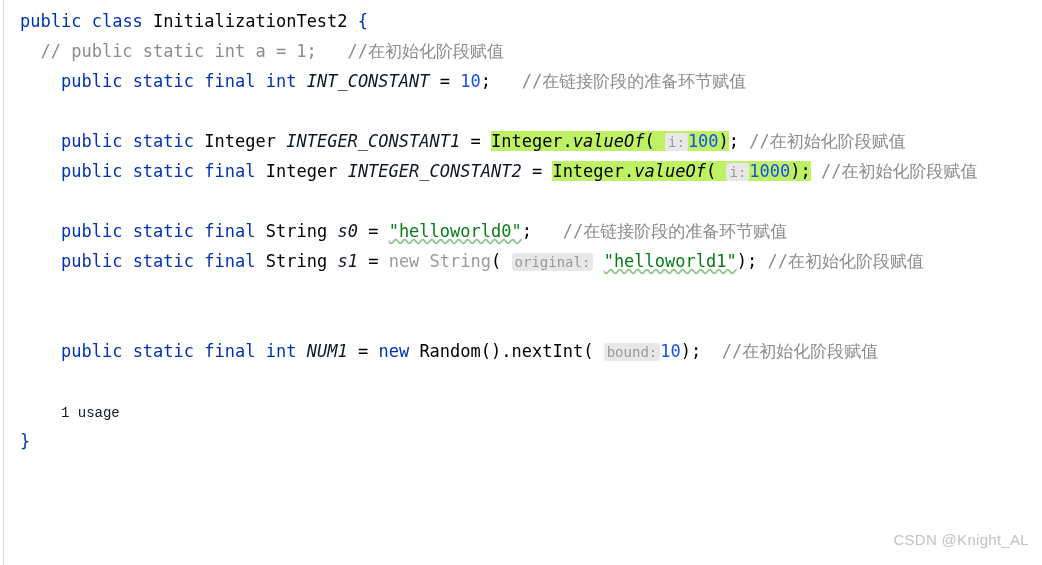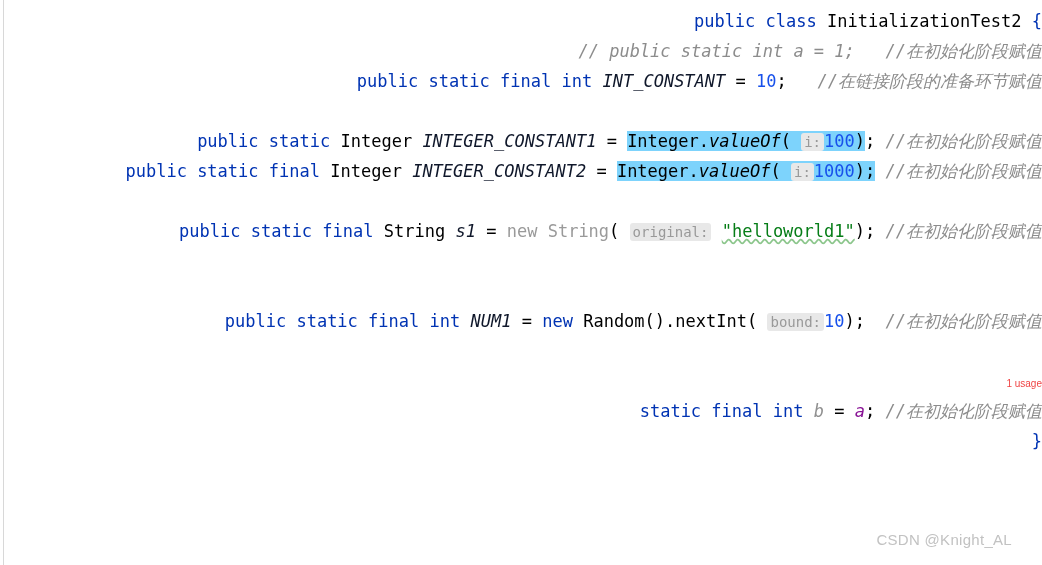--- a/index.html
+++ b/index.html
@@ -30,58 +30,57 @@
   #code {
     position: absolute;
     left: 0;
     top: 6px;
     width: 1042px;
     padding: 0;
   }
   .line {
     height: 30px;
     white-space: pre;
-    padding-left: 12px;
+    padding-left: 20px;
     box-sizing: border-box;
-    text-align: right;
   }
   .line.blank { height: 30px; }
 
   
   .kw       { color: #0033b3; }                 
   .type     { color: #000000; }                 
   .plain    { color: #000000; }
   .num      { color: #1750eb; }                 
   .str-sq   { color: #067d17;
               text-decoration: underline wavy #8cc68c;
               text-decoration-skip-ink: none; }  
   .const    { color: #0f172a; font-style: italic; }  
   .field    { color: #871094; font-style: italic; }  
   .field-dim{ color: #909090; font-style: italic; }
-  .cmt      { color: #8c8c8c; font-style: italic; }  
+  .cmt      { color: #8c8c8c; }  
   .dim      { color: #9a9a9a; }                  
-  .usage    { color: #ef4444; font-family: Liberation Sans, sans-serif;
-              font-size: 10px; font-style: normal; }
+  .usage    { color: #0f172a; font-family: Liberation Mono, monospace;
+              font-size: 14px; font-style: normal; }
   .method   { color: #000000; font-style: italic; }  
 
   
   .hint {
     background: #e8e8e8;
     color: #999999;
     border-radius: 3px;
     padding: 1px 3px;
     font-size: 14px;
     font-style: normal;
   }
   
-  .hl { background: #7dd3fc; }
+  .hl { background: #bef264; }
 
   #watermark {
     position: absolute;
-    right: 30px;
+    right: 13px;
     bottom: 10px;
     font-family: "Liberation Sans", sans-serif;
     font-size: 15px;
     color: #c2c2c2;
     letter-spacing: 0.3px;
   }
 </style>
 </head>
 <body>
 
@@ -98,36 +97,36 @@
     <div class="line">    <span class="kw">public</span> <span class="kw">static</span> <span class="kw">final</span> <span class="kw">int</span> <span class="const">INT_CONSTANT</span> <span class="plain">=</span> <span class="num">10</span><span class="plain">;</span>   <span class="cmt">//在链接阶段的准备环节赋值</span></div>
 
     <div class="line blank"></div>
 
     <div class="line">    <span class="kw">public</span> <span class="kw">static</span> <span class="type">Integer</span> <span class="const">INTEGER_CONSTANT1</span> <span class="plain">=</span> <span class="hl"><span class="type">Integer</span><span class="plain">.</span><span class="method">valueOf</span><span class="plain">(</span> <span class="hint">i:</span><span class="num">100</span><span class="plain">)</span></span><span class="plain">;</span> <span class="cmt">//在初始化阶段赋值</span></div>
 
     <div class="line">    <span class="kw">public</span> <span class="kw">static</span> <span class="kw">final</span> <span class="type">Integer</span> <span class="const">INTEGER_CONSTANT2</span> <span class="plain">=</span> <span class="hl"><span class="type">Integer</span><span class="plain">.</span><span class="method">valueOf</span><span class="plain">(</span> <span class="hint">i:</span><span class="num">1000</span><span class="plain">)</span><span class="plain">;</span></span> <span class="cmt">//在初始化阶段赋值</span></div>
 
     <div class="line blank"></div>
 
+    <div class="line">    <span class="kw">public</span> <span class="kw">static</span> <span class="kw">final</span> <span class="type">String</span> <span class="const">s0</span> <span class="plain">=</span> <span class="str-sq">"helloworld0"</span><span class="plain">;</span>   <span class="cmt">//在链接阶段的准备环节赋值</span></div>
 
     <div class="line">    <span class="kw">public</span> <span class="kw">static</span> <span class="kw">final</span> <span class="type">String</span> <span class="const">s1</span> <span class="plain">=</span> <span class="dim">new</span> <span class="dim">String</span><span class="plain">(</span> <span class="hint">original:</span> <span class="str-sq">"helloworld1"</span><span class="plain">)</span><span class="plain">;</span> <span class="cmt">//在初始化阶段赋值</span></div>
 
     <div class="line blank"></div>
 
 
     <div class="line blank"></div>
 
     <div class="line">    <span class="kw">public</span> <span class="kw">static</span> <span class="kw">final</span> <span class="kw">int</span> <span class="const">NUM1</span> <span class="plain">=</span> <span class="kw">new</span> <span class="type">Random()</span><span class="plain">.</span><span class="plain">nextInt</span><span class="plain">(</span> <span class="hint">bound:</span><span class="num">10</span><span class="plain">)</span><span class="plain">;</span>  <span class="cmt">//在初始化阶段赋值</span></div>
 
     <div class="line blank"></div>
 
     <div class="line">    <span class="usage">1 usage</span></div>
 
 
-    <div class="line">    <span class="kw">static</span> <span class="kw">final</span> <span class="kw">int</span> <span class="field-dim">b</span> <span class="plain">=</span> <span class="field">a</span><span class="plain">;</span> <span class="cmt">//在初始化阶段赋值</span></div>
 
     <div class="line"><span class="kw">}</span></div>
 
   </div>
 
   <div id="watermark">CSDN @Knight_AL</div>
 
 </div>
 
 </body></html>

